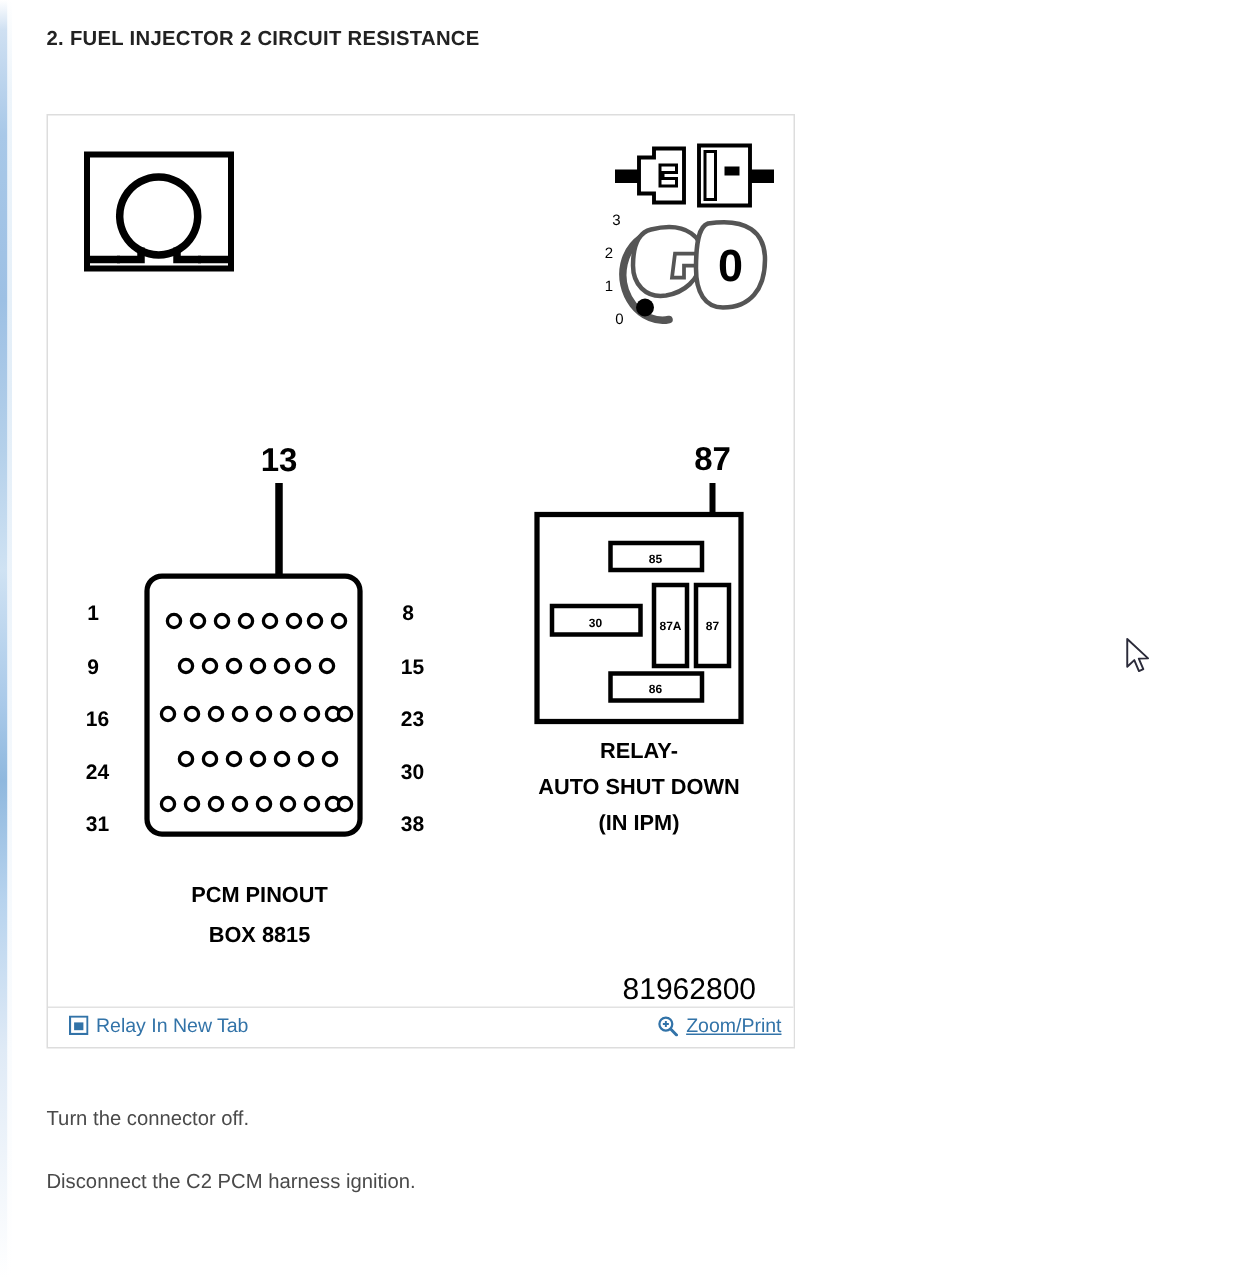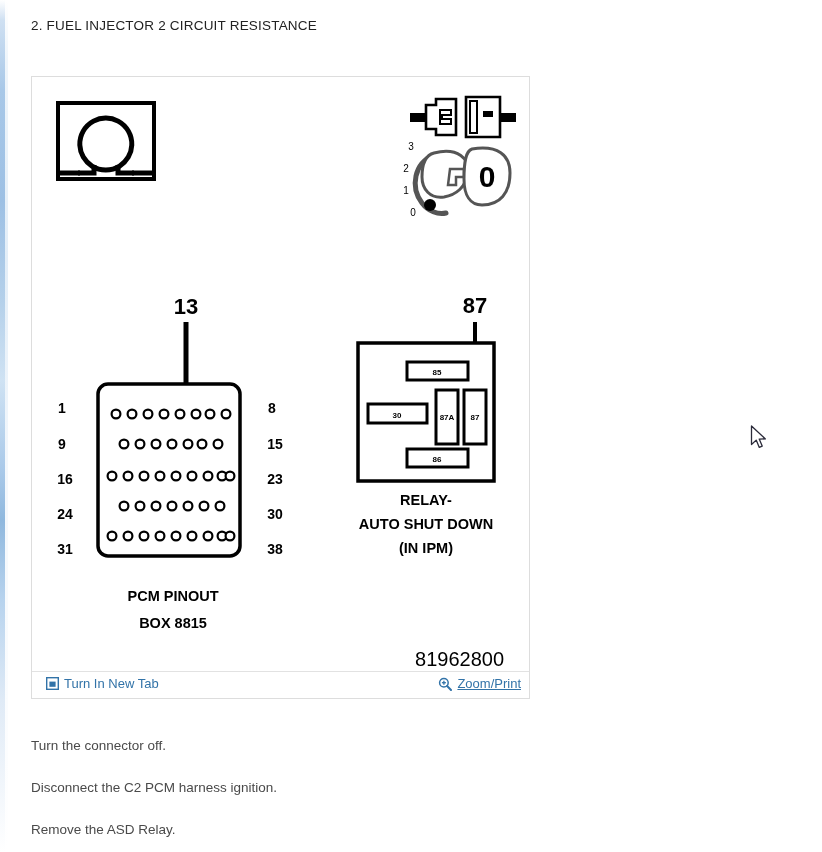--- a/index.html
+++ b/index.html
@@ -33,21 +33,21 @@
     width: 3px; height: 852px;
     background: linear-gradient(to bottom,
       #ffffff 0px, #eef5fb 60px, #e3eef8 260px, #f2f7fc 460px, #ffffff 852px);
   }
 
   
   .page-title {
     position: absolute;
     left: 31px; top: 18px;
     font-size: 13.5px;
-    font-weight: normal;
+    font-weight: bold;
     color: #222222;
     letter-spacing: .2px;
     white-space: nowrap;
   }
 
   
   .figure-card {
     position: absolute;
     left: 31px; top: 76px;
     width: 499px; height: 623px;
@@ -279,40 +279,39 @@
     </div>
 
     <div class="figure-toolbar">
       <a class="tool-link tool-open" href="#">
         <span class="tool-icon">
           <svg width="13" height="13" viewBox="0 0 13 13">
             <rect x="0.7" y="0.7" width="11.6" height="11.6" fill="none" stroke="#3273a8" stroke-width="1.4"></rect>
             <rect x="3.4" y="4.6" width="6.2" height="5.2" fill="#3273a8"></rect>
           </svg>
         </span>
-        <span>Turn In New Tab</span>
+        <span>Relay In New Tab</span>
       </a>
       <a class="tool-link tool-zoom" href="#">
         <span class="tool-icon">
           <svg width="14" height="14" viewBox="0 0 14 14">
             <circle cx="5.9" cy="5.7" r="4.3" fill="none" stroke="#3273a8" stroke-width="1.5"></circle>
             <line x1="9.1" y1="9.0" x2="13" y2="13" stroke="#3273a8" stroke-width="2" stroke-linecap="round"></line>
             <line x1="5.9" y1="3.7" x2="5.9" y2="7.7" stroke="#3273a8" stroke-width="1.3"></line>
             <line x1="3.9" y1="5.7" x2="7.9" y2="5.7" stroke="#3273a8" stroke-width="1.3"></line>
           </svg>
         </span>
         <span>Zoom/Print</span>
       </a>
     </div>
   </div>
 
   <div class="instructions">
     <p class="instruction">Turn the connector off.</p>
     <p class="instruction">Disconnect the C2 PCM harness ignition.</p>
-    <p class="instruction">Remove the ASD Relay.</p>
   </div>
 
   <div class="cursor">
     <svg width="20" height="26" viewBox="0 0 20 26">
       <path d="M1.5 1 L1.5 19.5 L6.2 15.1 L9.3 22.4 L12.2 21.1 L9.2 14.1 L15.4 13.9 Z" fill="#ffffff" stroke="#2b2b3a" stroke-width="1.3" stroke-linejoin="round"></path>
     </svg>
   </div>
 
 </div>
 

